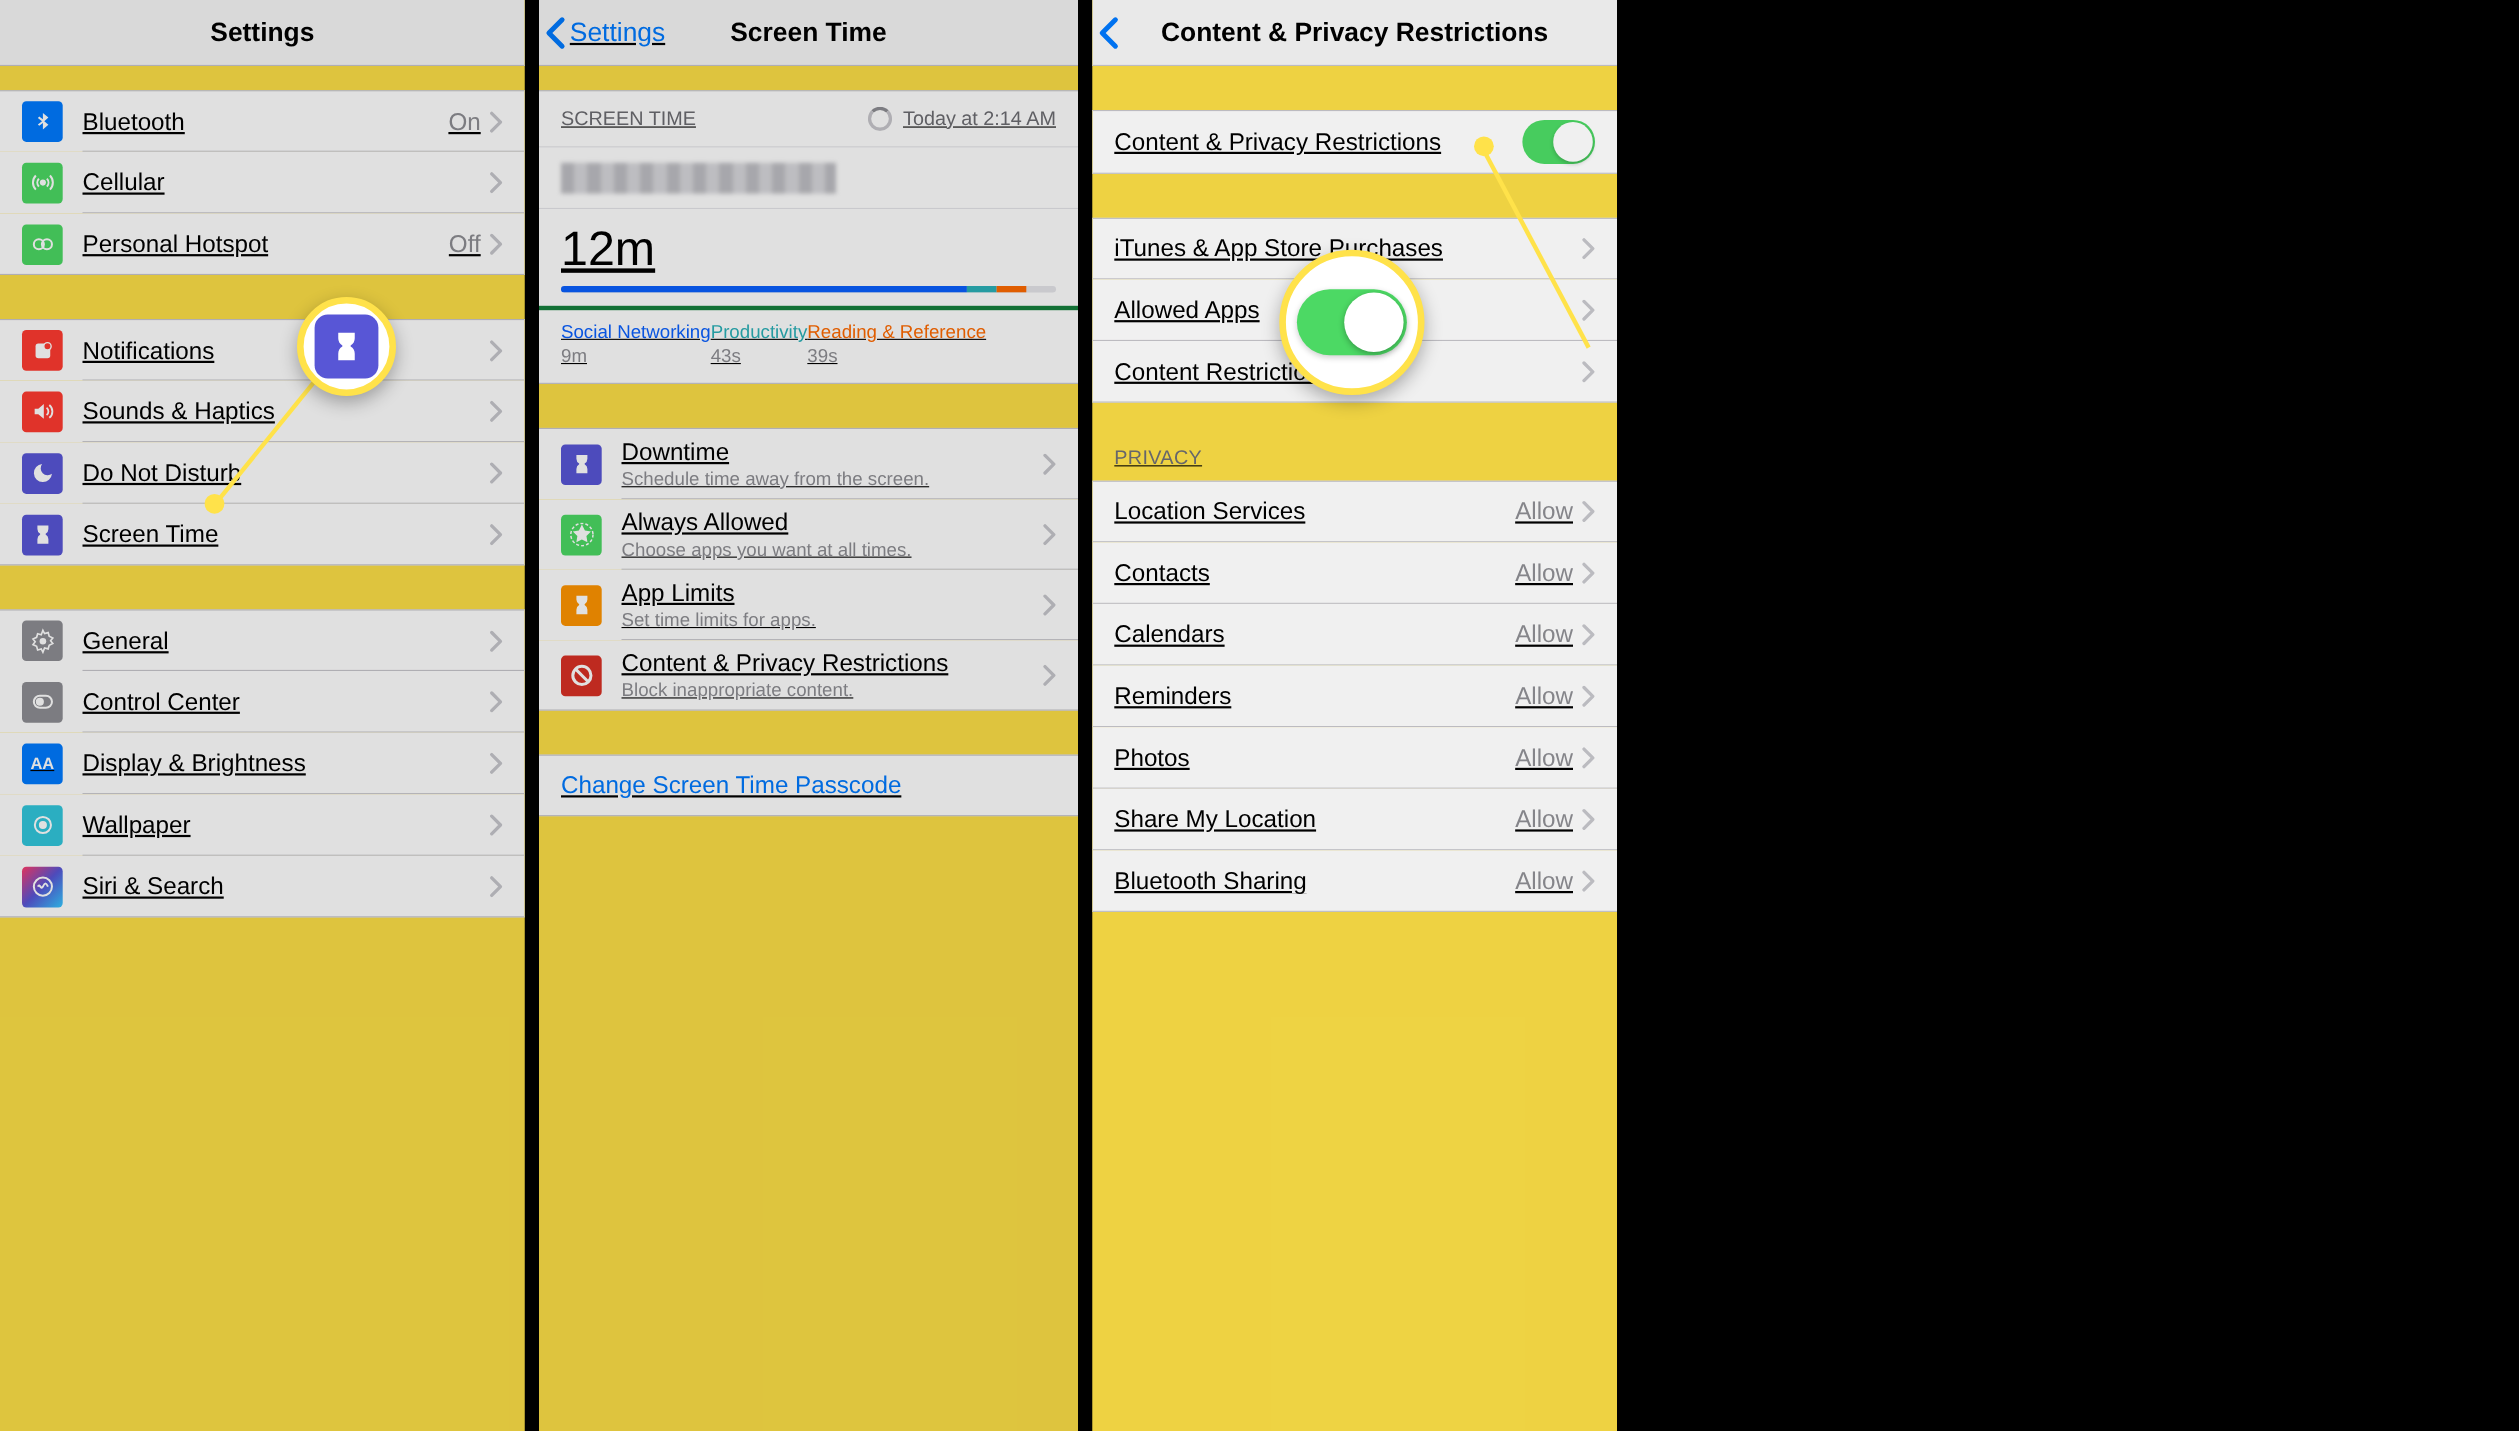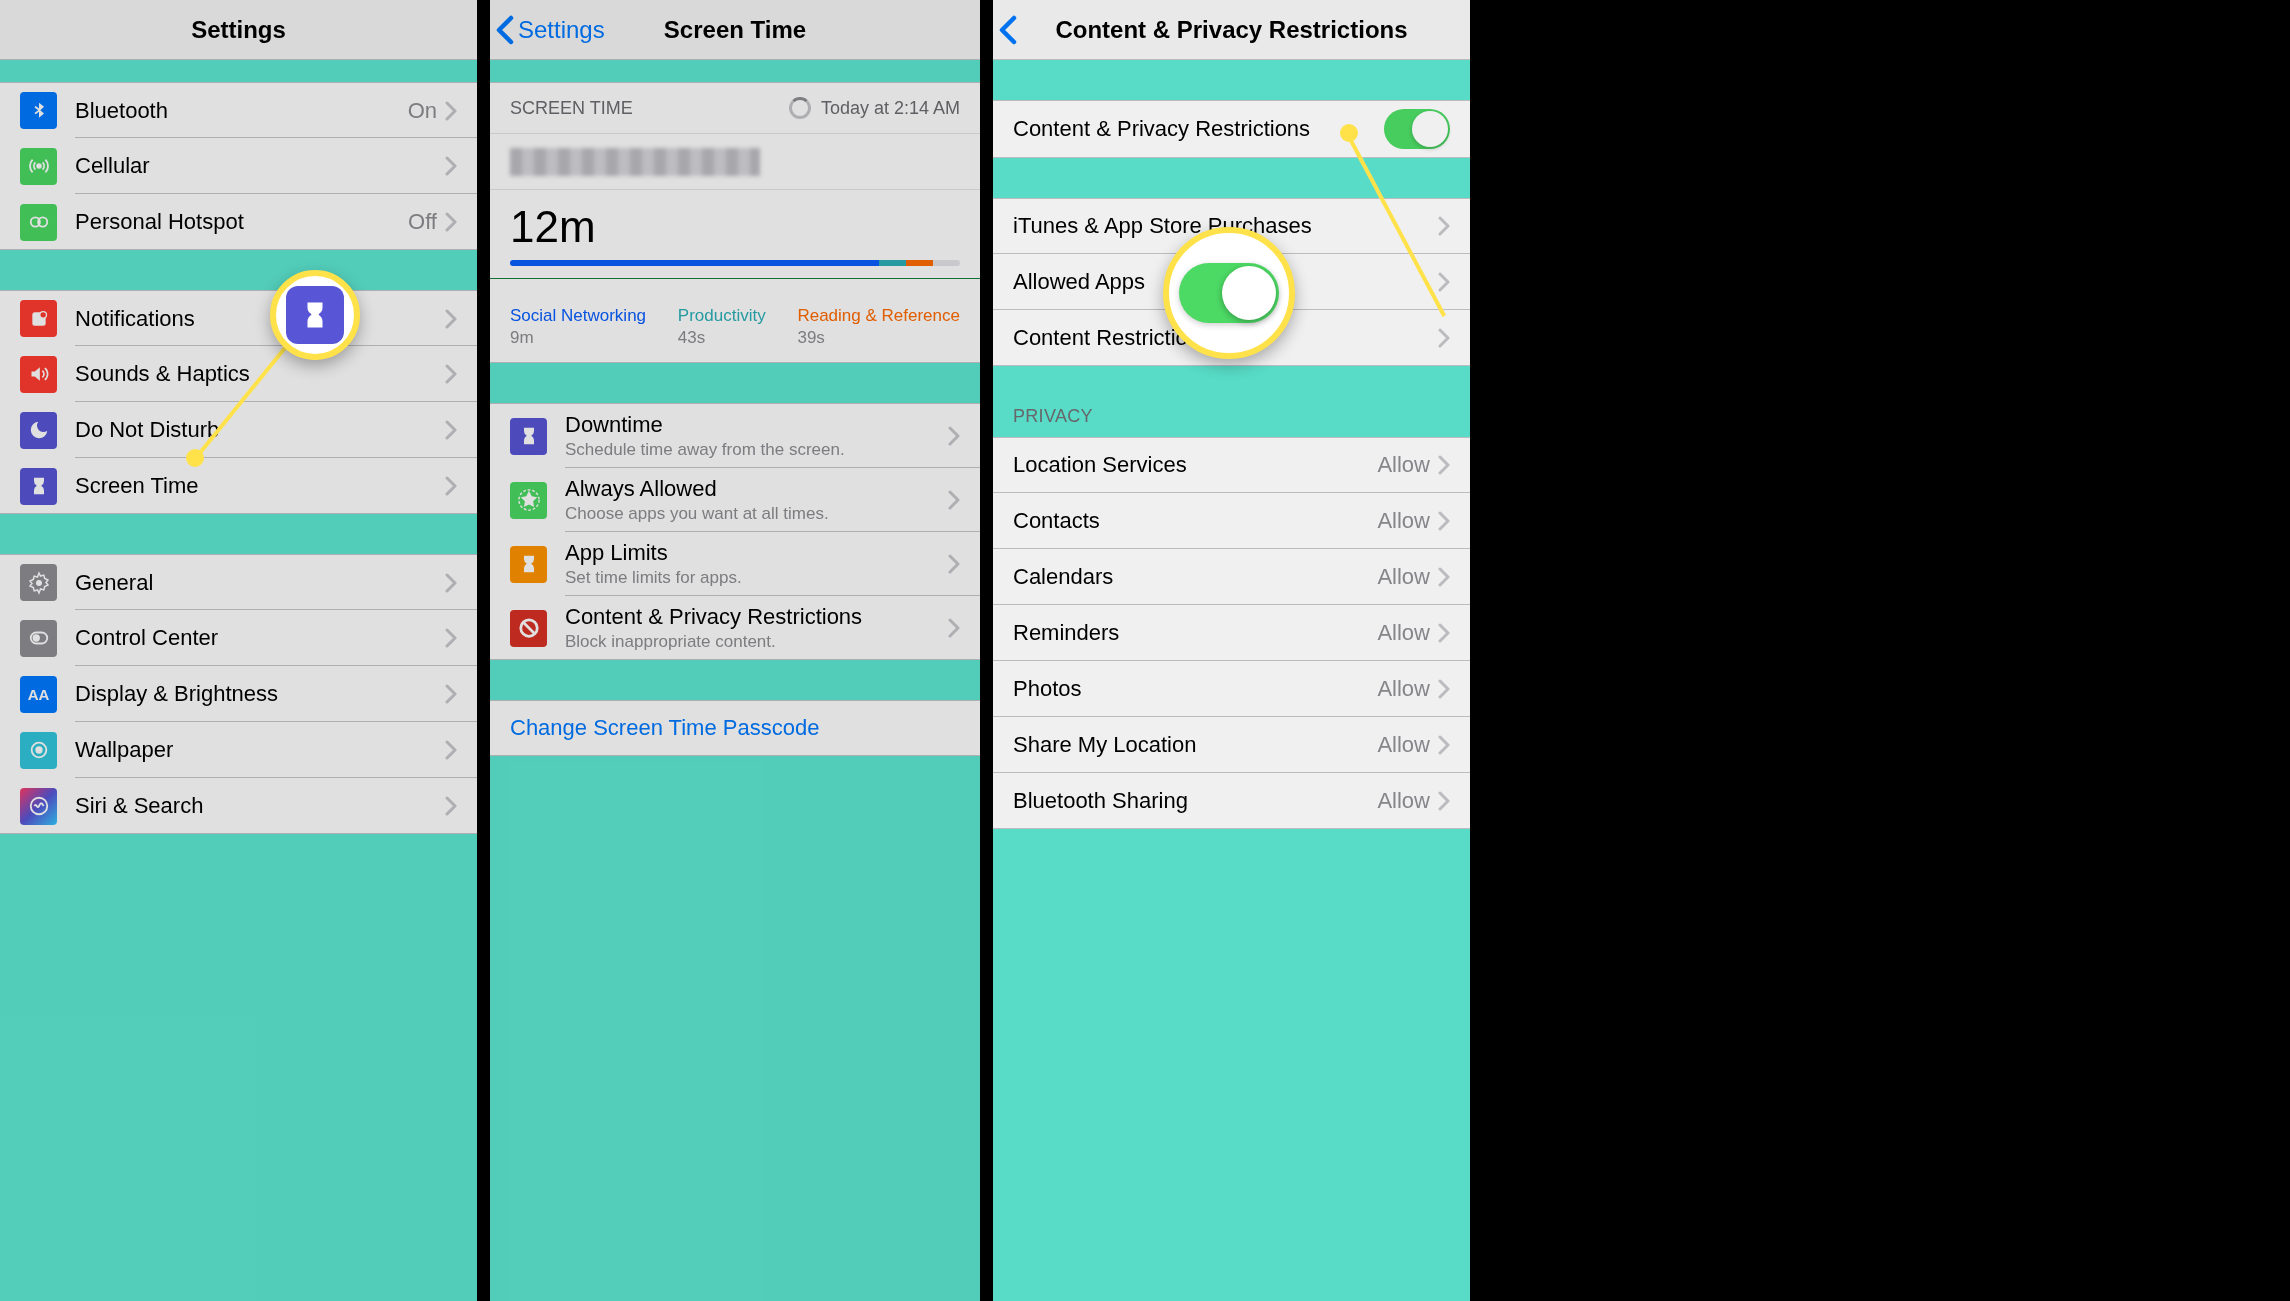--- a/index.html
+++ b/index.html
@@ -1,17 +1,17 @@
 <!DOCTYPE html>
 <html><head>
 <meta charset="utf-8">
 <style>
 * { margin: 0; padding: 0; box-sizing: border-box; font-family: -apple-system, "Helvetica Neue", Arial, sans-serif; }
 body { background: #000; display: flex; width: 2290px; height: 1301px; overflow: hidden; }
-.screen { background: #5eead4; height: 100%; position: relative; overflow: hidden; }
+.screen { background: #fde047; height: 100%; position: relative; overflow: hidden; text-decoration: underline; }
 .s1 { width: 477px; }
 .s2 { width: 490px; margin-left: 13px; }
 .s3 { width: 477px; margin-left: 13px; }
 .overlay-dim { position: absolute; inset: 0; background: rgba(0,0,0,0.12); pointer-events: none; z-index: 50; }
 
 
 .nav { height: 60px; background: #f8f8f8; border-bottom: 1px solid #c8c7cc; display: flex; align-items: center; position: relative; }
 .nav-title { position: absolute; left: 0; right: 0; text-align: center; font-size: 24px; font-weight: 600; color: #000; }
 .nav-back { display: flex; align-items: center; color: #007aff; font-size: 24px; padding-left: 6px; z-index: 2; cursor: pointer; }
 .nav-back svg { width: 18px; height: 30px; }
@@ -46,21 +46,21 @@
 .st-head .right { display: flex; align-items: center; }
 .st-devrow { height: 56px; display: flex; align-items: center; padding: 0 20px; border-top: 1px solid #e5e5ea; cursor: pointer; }
 .st-devrow .blur { width: 250px; height: 28px; background: repeating-linear-gradient(90deg,#bfbfc4 0 12px,#d8d8dc 12px 24px); filter: blur(2px); }
 .st-devrow .chev { margin-left: auto; color: #c7c7cc; }
 .st-time { padding: 12px 20px; border-top: 1px solid #e5e5ea; cursor: pointer; }
 .st-time .big { font-size: 44px; font-weight: 400; color: #000; }
 .st-bar { height: 6px; background: #e5e5ea; border-radius: 3px; display: flex; overflow: hidden; margin-top: 8px; }
 .st-bar .seg1 { background: #0a60ff; width: 82%; }
 .st-bar .seg2 { background: #2bb1b8; width: 6%; }
 .st-bar .seg3 { background: #ff6a00; width: 6%; }
-.st-cats { display: flex; justify-content: space-between; border-top: 1px solid #15803d; padding: 27px 20px 14px; }
+.st-cats { display: flex; border-top: 4px solid #15803d; padding: 10px 20px 14px; }
 .st-cats .cat { display: flex; flex-direction: column; font-size: 17px; }
 .st-cats .cat .name { font-weight: 400; }
 .st-cats .cat .dur { color: #8e8e93; margin-top: 2px; }
 .cat1 .name { color: #0a60ff; }
 .cat2 .name { color: #2bb1b8; }
 .cat3 .name { color: #ff6a00; }
 
 
 .callout { position: absolute; border-radius: 50%; background: #fff; border: 6px solid #ffe24a; box-shadow: 0 6px 16px rgba(0,0,0,0.3); display: flex; align-items: center; justify-content: center; z-index: 100; }
 .callout .inner-icon { width: 58px; height: 58px; border-radius: 12px; display: flex; align-items: center; justify-content: center; }

